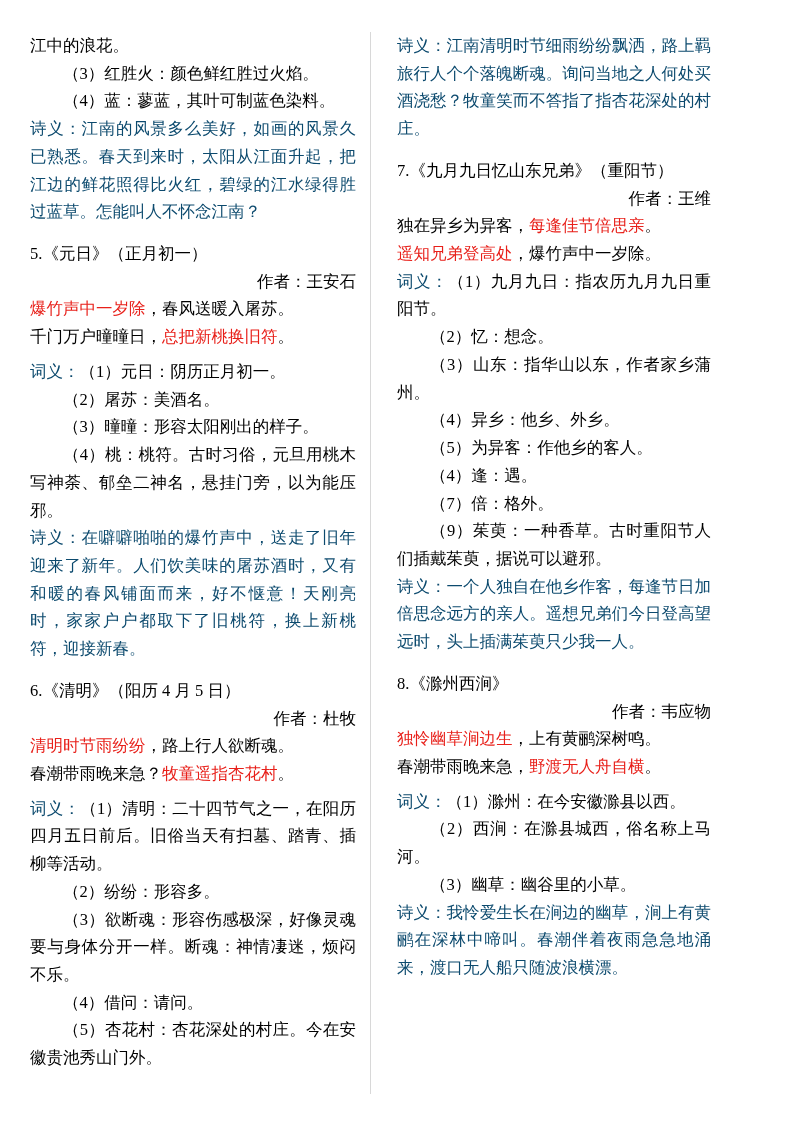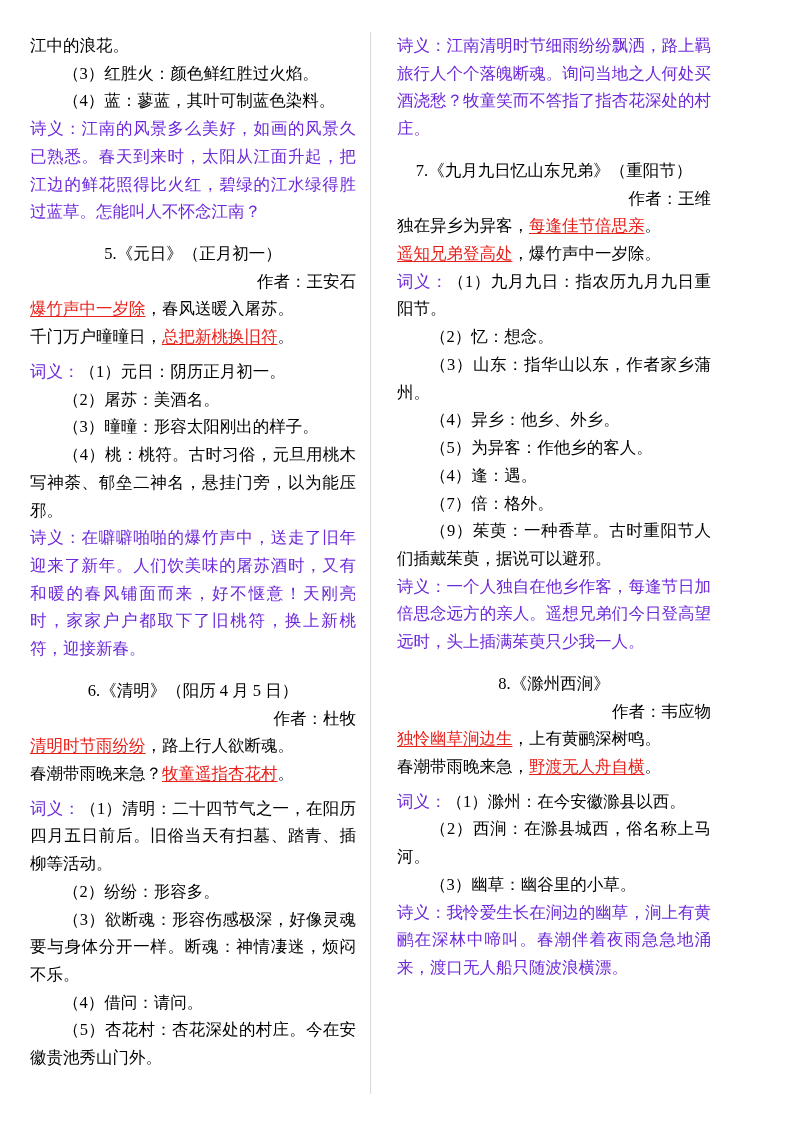--- a/index.html
+++ b/index.html
@@ -39,23 +39,23 @@
     align-self: stretch;
   }
   p {
     margin: 0;
     text-align: justify;
     text-justify: inter-ideograph;
   }
   .indent { text-indent: 2em; }
   .gap { height: 14px; }
   .gap-sm { height: 7px; }
-  .green { color: #6d28d9; }
-  .red-u { color: #e8201a; text-decoration: underline; text-decoration-thickness: 1px; text-underline-offset: 2px; }
-  .title-line { text-align: center; text-indent: 0; }
+  .green { color: #0c4a6e; }
+  .red-u { color: #e8201a; text-decoration-thickness: 1px; text-underline-offset: 2px; }
+  .title-line { text-indent: 0; }
   .author-line { text-align: right; text-indent: 0; }
   .poem { text-indent: 0; }
 </style>
 </head>
 <body>
 
 <div class="page">
 
   <div class="col col-left">
 

